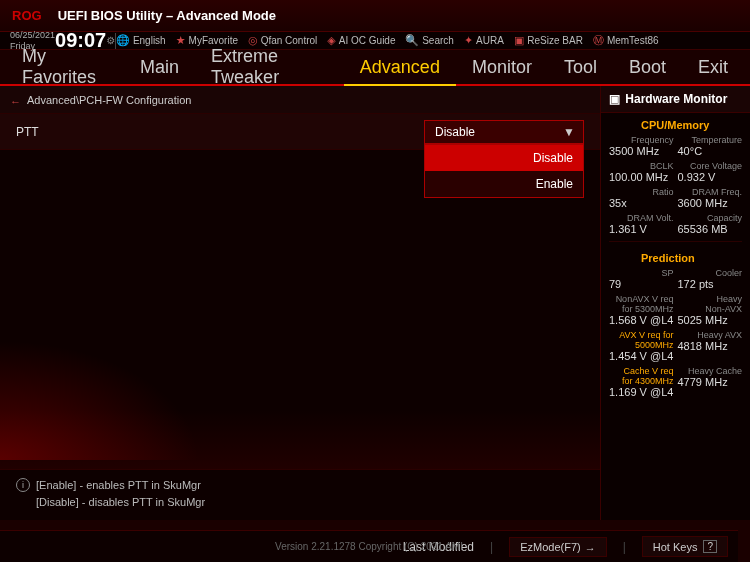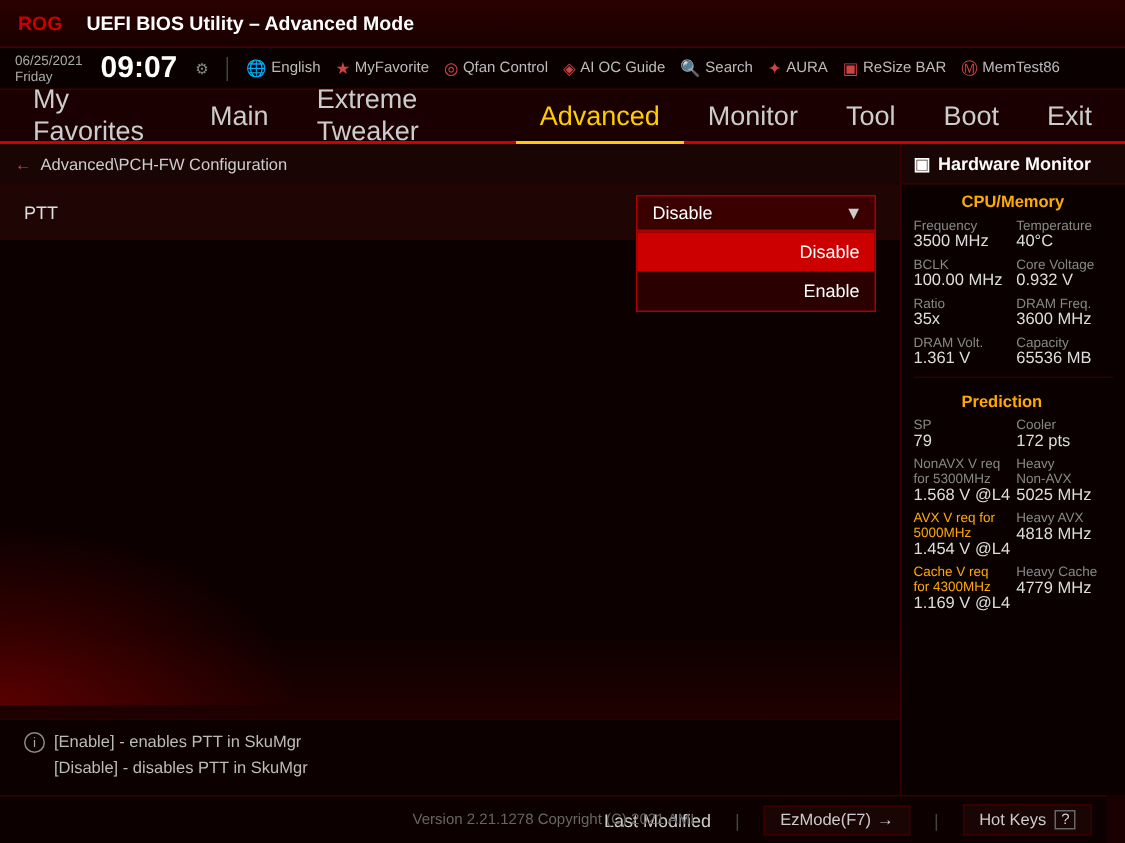--- a/index.html
+++ b/index.html
@@ -31,26 +31,26 @@
     }
     .title-bar .title-text {
       color: #fff;
       font-size: 13px;
       font-weight: bold;
     }
 
     
     .info-bar {
       background: #0a0000;
-      height: 28px;
+      height: 18px;
       display: flex;
       align-items: center;
       padding: 0 10px;
       border-bottom: 1px solid #3a0000;
-      gap: 12px;
+      gap: 0;
     }
     .info-bar .datetime {
       display: flex;
       flex-direction: column;
       line-height: 1.2;
     }
     .info-bar .date-str { font-size: 9px; color: #aaa; }
     .info-bar .divider { width: 1px; height: 16px; background: #444; }
     .info-bar .toolbar-items {
       display: flex;
@@ -245,20 +245,21 @@
       gap: 4px 4px;
       margin-bottom: 6px;
     }
     .hw-cell {
       display: flex;
       flex-direction: column;
     }
     .hw-cell-label {
       font-size: 9px;
       color: #888;
+      text-align: right;
     }
     .hw-cell-value {
       font-size: 11px;
       color: #ddd;
     }
     .hw-divider {
       height: 1px;
       background: #2a0000;
       margin: 4px 8px;
     }

